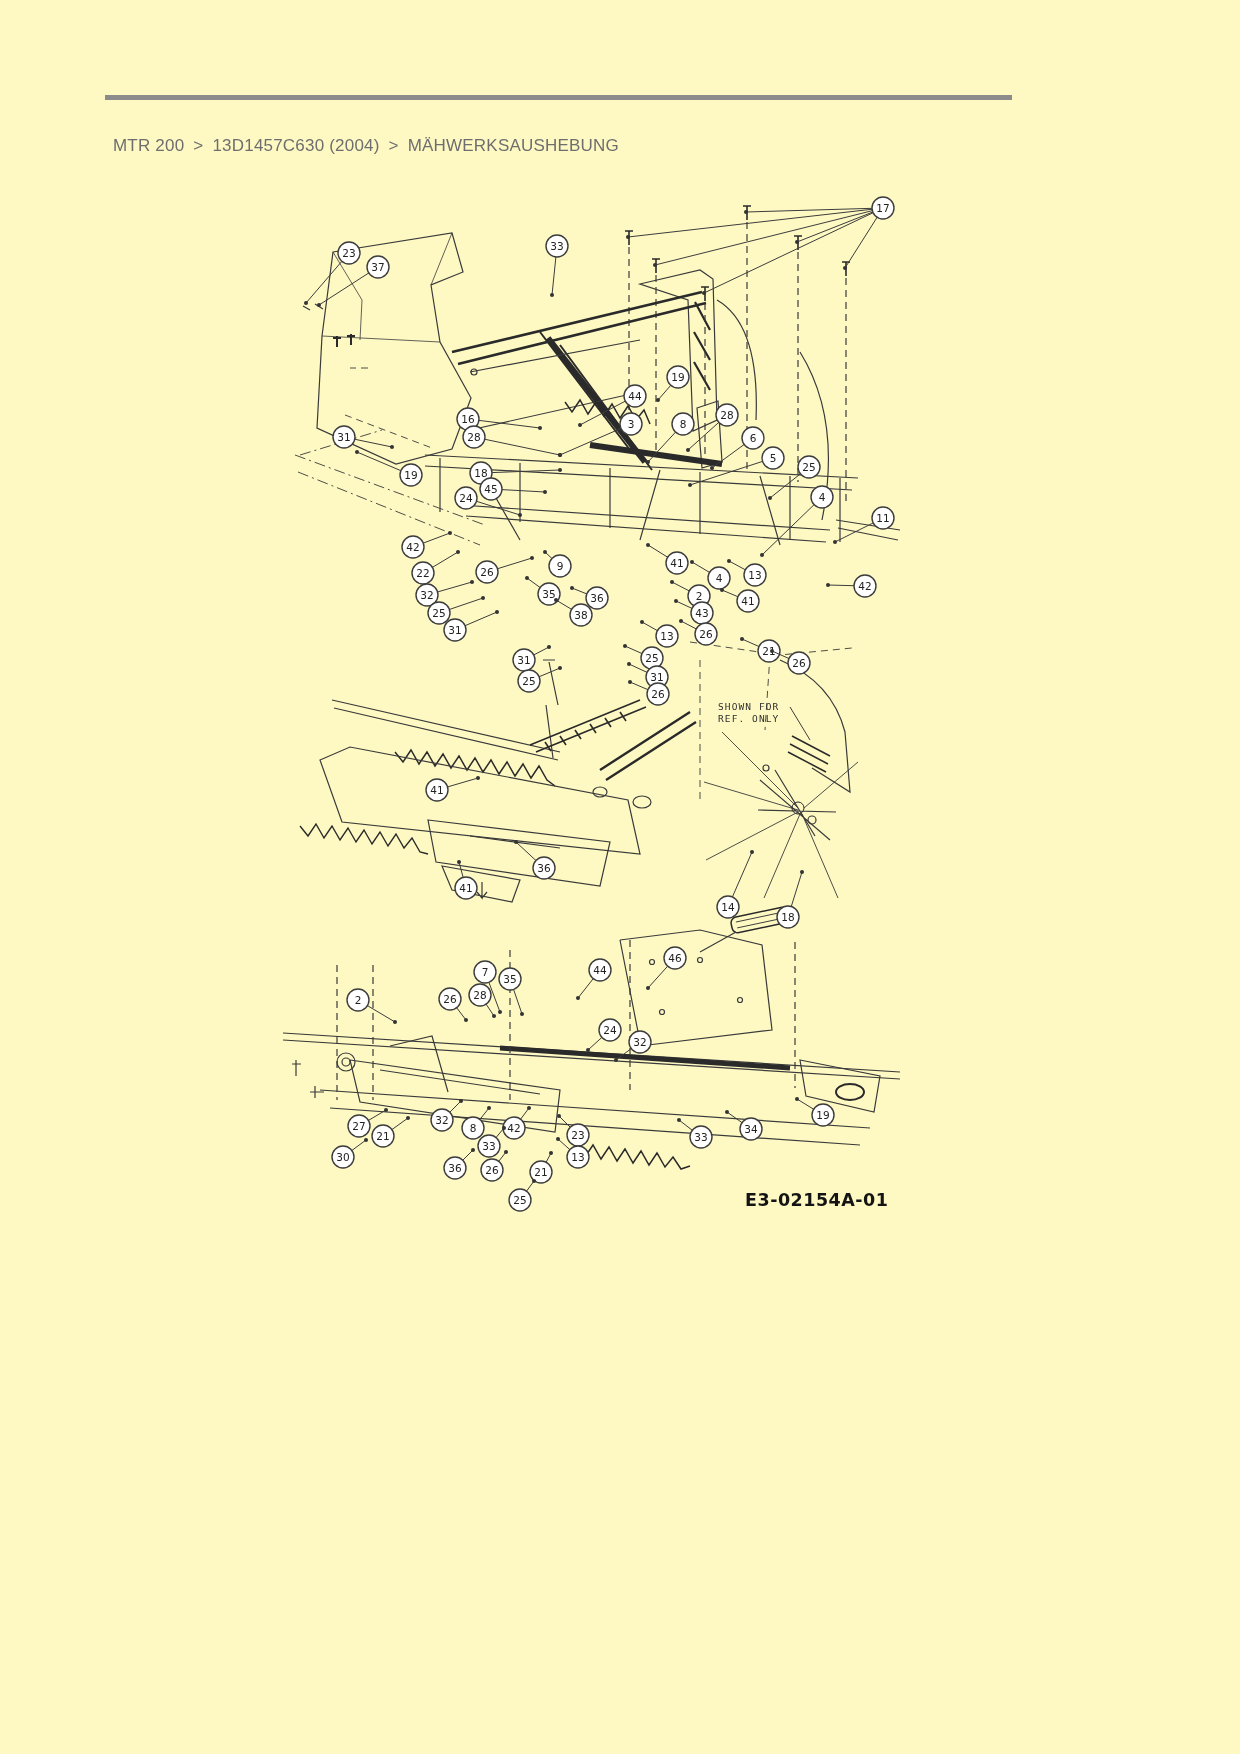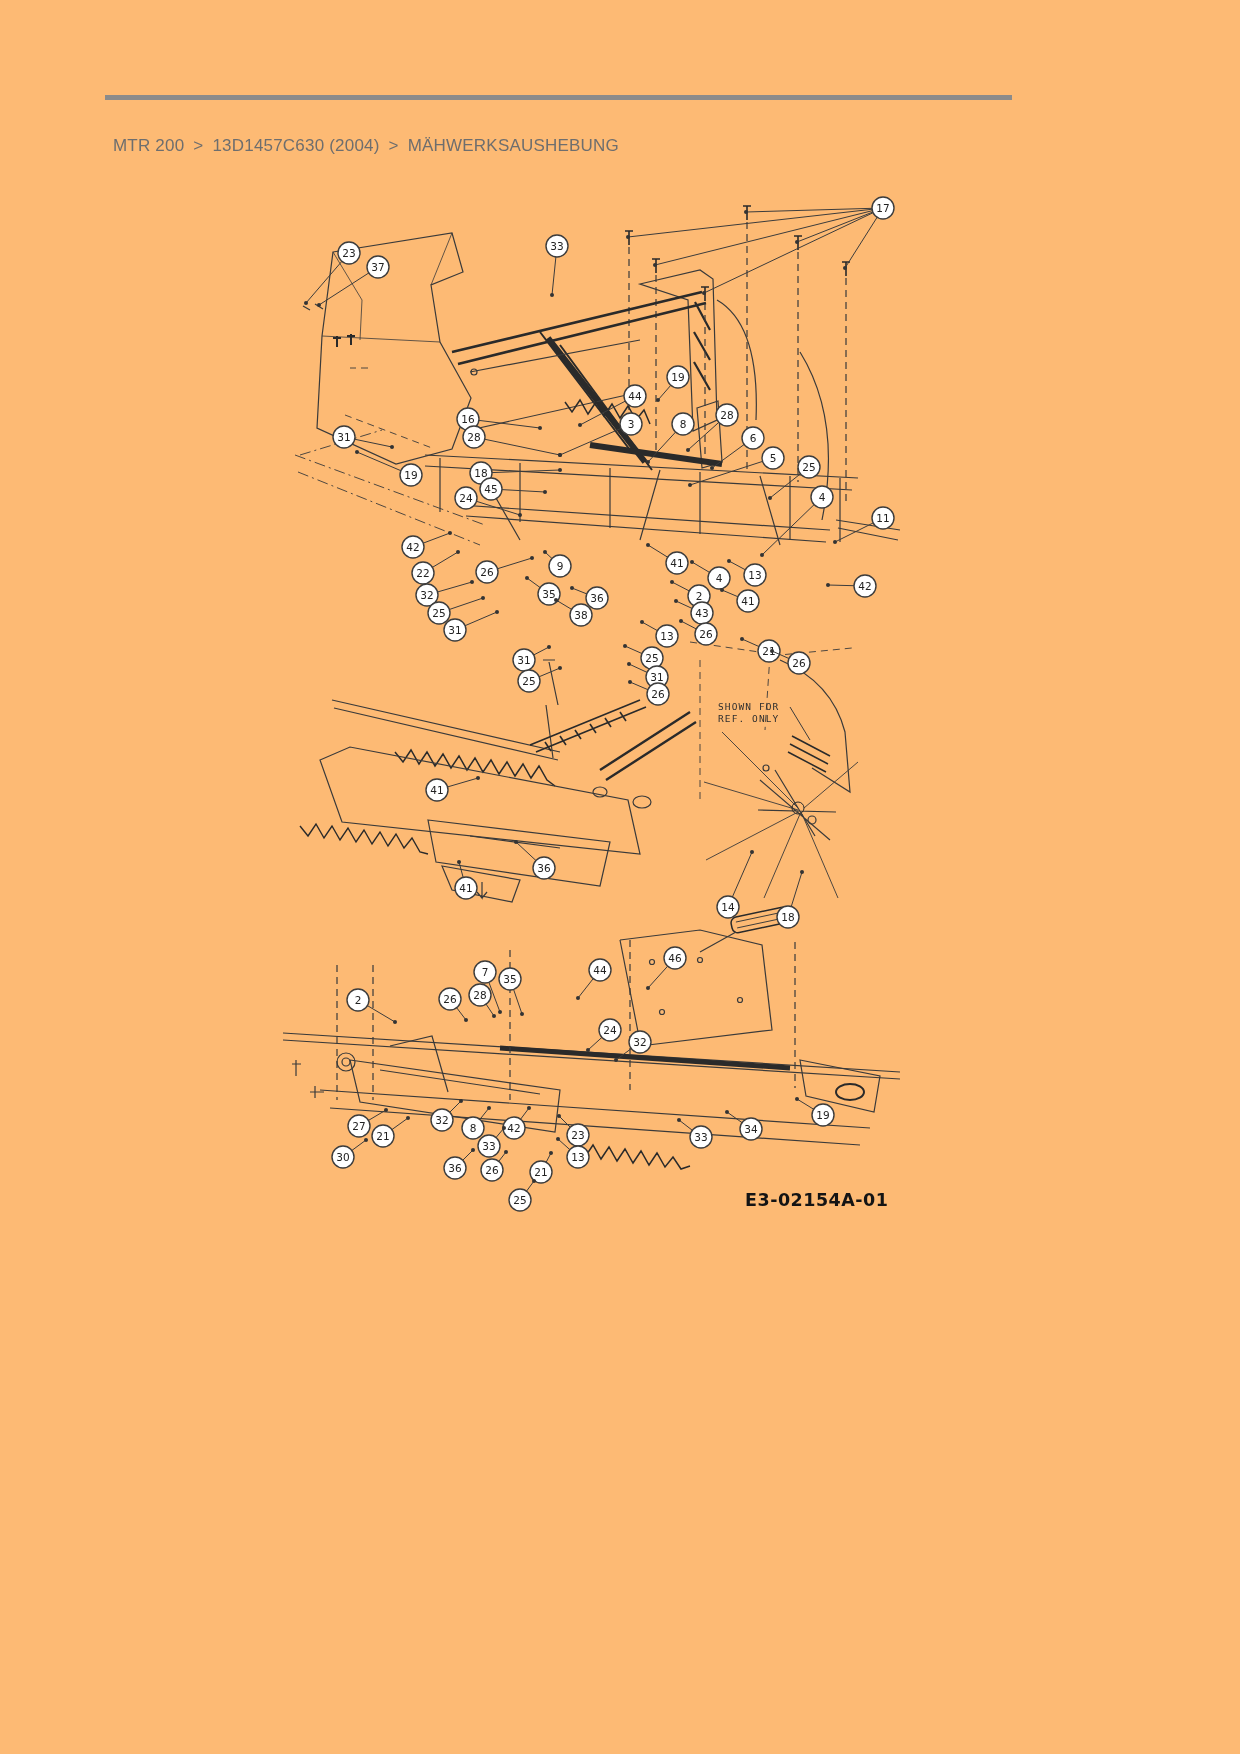--- a/index.html
+++ b/index.html
@@ -1,16 +1,16 @@
 <!DOCTYPE html>
 <html><head>
 <meta charset="utf-8">
 <style>
   html,body{margin:0;padding:0;background:#fff;}
-  .page{position:relative;width:1240px;height:1754px;background:#fdba74;overflow:hidden;
+  .page{position:relative;width:1240px;height:1754px;background:#fef9c3;overflow:hidden;
         font-family:"Liberation Sans",sans-serif;}
   .top-rule{position:absolute;left:105px;top:95px;width:907px;height:5px;background:#8b8b8b;}
   .breadcrumb{position:absolute;left:113px;top:136px;font-size:17px;color:#6e6e6e;
               letter-spacing:.2px;white-space:nowrap;}
   .breadcrumb .sep{margin:0 9px;color:#6e6e6e;}
   svg.diagram{position:absolute;left:0;top:0;}
   .art{stroke:#3a3a3a;fill:none;stroke-width:1.2;}
   .artdark{stroke:#2a2a2a;fill:none;}
   .dashed{stroke-dasharray:7 5;}
   .dashdot{stroke-dasharray:11 4 2 4;}

